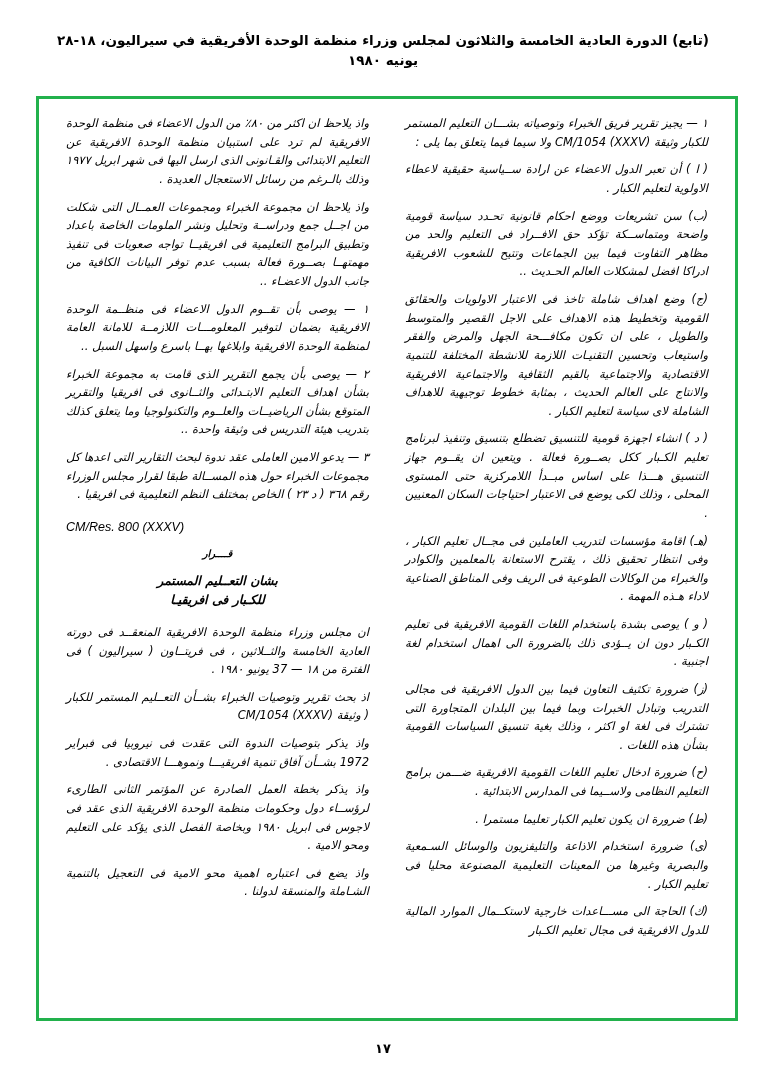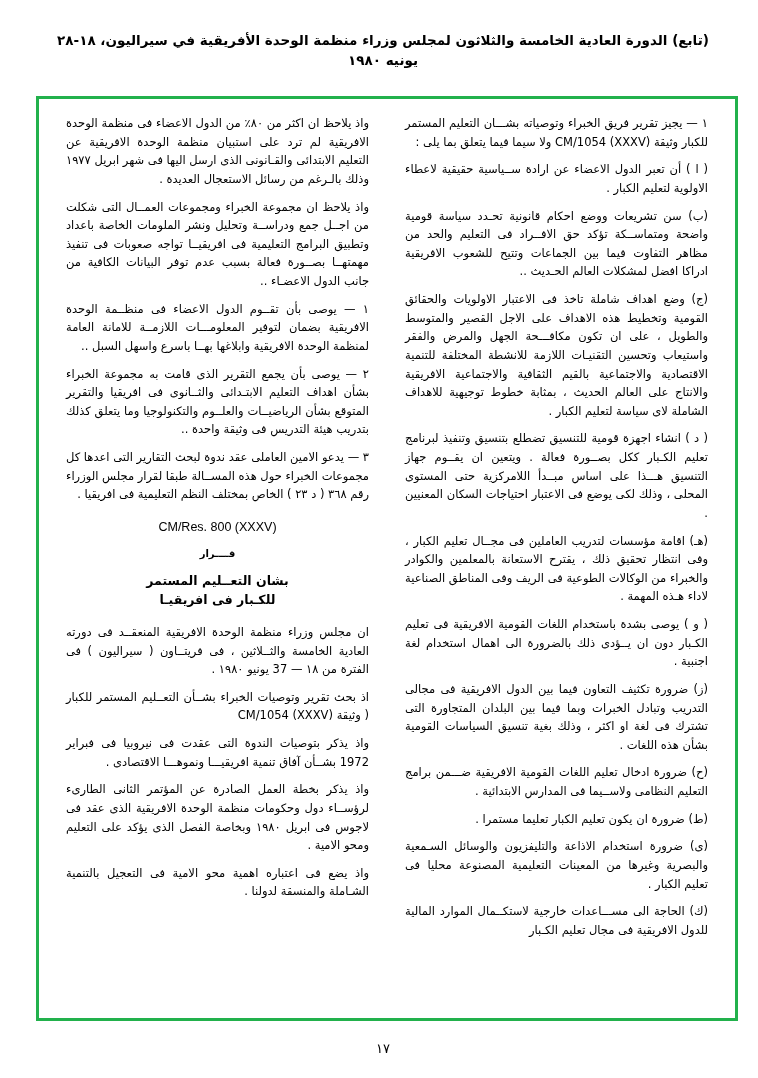--- a/index.html
+++ b/index.html
@@ -56,36 +56,37 @@
     height: 900px;
     display: flex;
     flex-direction: row;
     box-sizing: border-box;
   }
   .col {
     width: 50%;
     box-sizing: border-box;
     padding: 6px 18px 6px 18px;
     direction: rtl;
+    font-style: italic;
   }
   .col-right { }
   .col-left { }
   p.para {
     margin: 0 0 9px 0;
     font-size: 11.5px;
     line-height: 1.62;
     text-align: justify;
     text-justify: inter-word;
     direction: rtl;
   }
   .res-code {
     margin: 16px 0 14px 0;
     font-size: 12.5px;
     direction: ltr;
-    text-align: center;
+    text-align: left;
     font-family: "Liberation Sans", sans-serif;
   }
   .centered {
     text-align: center;
     font-weight: bold;
     margin: 0 0 8px 0;
     font-size: 12.5px;
     letter-spacing: 1px;
     direction: rtl;
   }
@@ -102,21 +103,21 @@
     font-size: 12.5px;
     margin-bottom: 16px;
   }
   .page-number {
     position: absolute;
     bottom: 22px;
     left: 0;
     width: 100%;
     text-align: center;
     font-size: 13px;
-    font-weight: normal;
+    font-weight: bold;
     direction: rtl;
   }
 </style>
 </head>
 <body>
 
 <div class="page">
 
   <div class="header-block">
     <p class="doc-title">(تابع) الدورة العادية الخامسة والثلاثون لمجلس وزراء منظمة الوحدة الأفريقية في سيراليون، ١٨-٢٨ يونيه ١٩٨٠</p>

